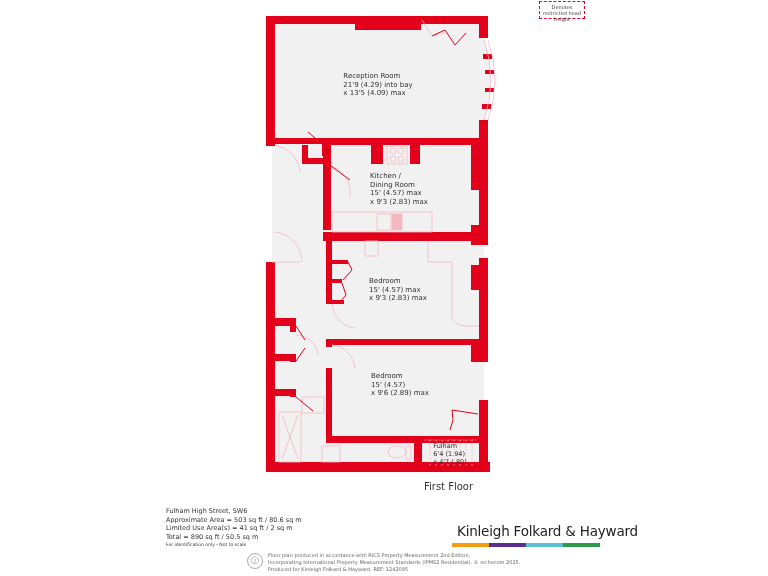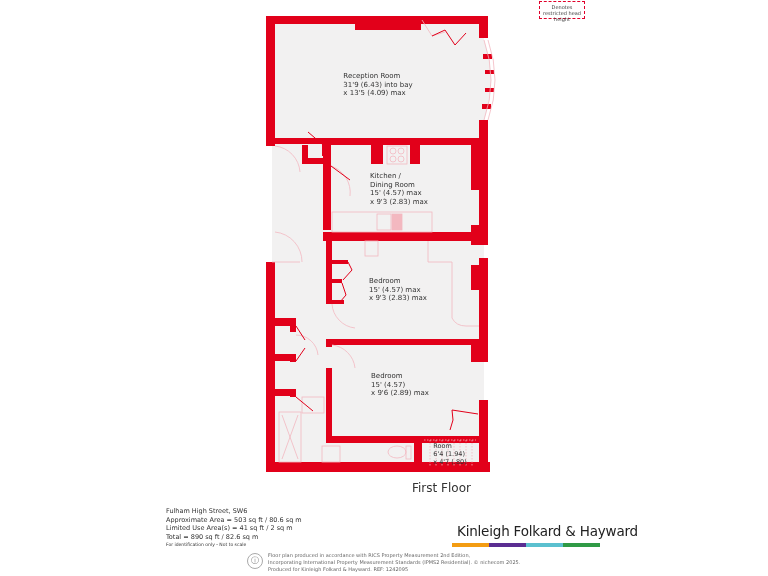--- a/index.html
+++ b/index.html
@@ -1,21 +1,21 @@
 <!DOCTYPE html>
 <html><head>
 <meta charset="utf-8">
 <style>
   html, body { margin:0; padding:0; }
   body { width:768px; height:576px; background:#ffffff; position:relative; overflow:hidden; font-family:"DejaVu Sans", sans-serif; color:#333; }
   .abs { position:absolute; }
   .legend-box { left:539px; top:1px; width:46px; height:18px; border:1px dashed #e0002a; font-size:5px; line-height:6px; text-align:center; color:#444; padding-top:2px; box-sizing:border-box; }
   .plan { left:0; top:0; width:768px; height:576px; }
   .room-label { position:absolute; text-align:left; font-size:7px; line-height:8.5px; color:#333; transform:translateX(-50%); white-space:nowrap; }
-  .floor-label { left:412px; top:481px; font-size:12px; color:#333; }
+  .floor-label { left:424px; top:481px; font-size:10px; color:#333; }
   .info { left:166px; top:507px; font-size:6.5px; line-height:8.5px; color:#333; }
   .info .small { font-size:4.5px; line-height:7px; }
   .brand { left:449px; top:523px; font-size:13.5px; color:#222; letter-spacing:-0.2px;margin-left:8px; }
   .brand-bar { left:452px; top:543px; width:148px; height:4px; display:flex; }
   .brand-bar span { flex:1; height:4px; }
   .cert { left:268px; top:552px; font-size:5px; line-height:7px; color:#666; white-space:nowrap; }
   .cert-icon { left:247px; top:553px; width:16px; height:16px; border:1px solid #aaa; border-radius:50%; box-sizing:border-box; font-size:8px; color:#888; text-align:center; line-height:14px; }
 </style>
 </head>
 <body>
@@ -140,52 +140,52 @@
     <path d="M296 361 L305 348"></path>
     <path d="M296 397 L313 411"></path>
     <path d="M452 410 L478 414"></path>
     <path d="M452 410 L453 420 L450 430"></path>
     <path d="M432 36 L445 30 L455 45 L466 33"></path>
   </g>
 </svg>
 
 <div class="room-label" style="left:378px; top:72px;">
   <div>Reception Room</div>
-  <div>31'9 (6.43) into bay</div>
+  <div>21'9 (4.29) into bay</div>
   <div>x 13'5 (4.09) max</div>
 </div>
 <div class="room-label" style="left:399px; top:172px;">
   <div>Kitchen /</div>
   <div>Dining Room</div>
   <div>15' (4.57) max</div>
   <div>x 9'3 (2.83) max</div>
 </div>
 <div class="room-label" style="left:398px; top:277px;">
   <div>Bedroom</div>
   <div>15' (4.57) max</div>
   <div>x 9'3 (2.83) max</div>
 </div>
 <div class="room-label" style="left:400px; top:372px;">
   <div>Bedroom</div>
   <div>15' (4.57)</div>
   <div>x 9'6 (2.89) max</div>
 </div>
 <div class="room-label" style="left:450px; top:442px; font-size:6.5px; line-height:8px;">
-  <div>Room</div>
+  <div>Fulham</div>
   <div>6'4 (1.94)</div>
   <div>x 4'7 (.80)</div>
 </div>
 
 <div class="abs floor-label">First Floor</div>
 
 <div class="abs info">
   <div>Fulham High Street, SW6</div>
   <div>Approximate Area = 503 sq ft / 80.6 sq m</div>
   <div>Limited Use Area(s) = 41 sq ft / 2 sq m</div>
-  <div>Total = 890 sq ft / 82.6 sq m</div>
+  <div>Total = 890 sq ft / 50.5 sq m</div>
   <div class="small">For identification only - Not to scale</div>
 </div>
 
 <div class="abs brand">Kinleigh Folkard &amp; Hayward</div>
 <div class="abs brand-bar">
   <span style="background:#f39c12"></span>
   <span style="background:#5a2d91"></span>
   <span style="background:#5bc0cf"></span>
   <span style="background:#2f9a45"></span>
 </div>

